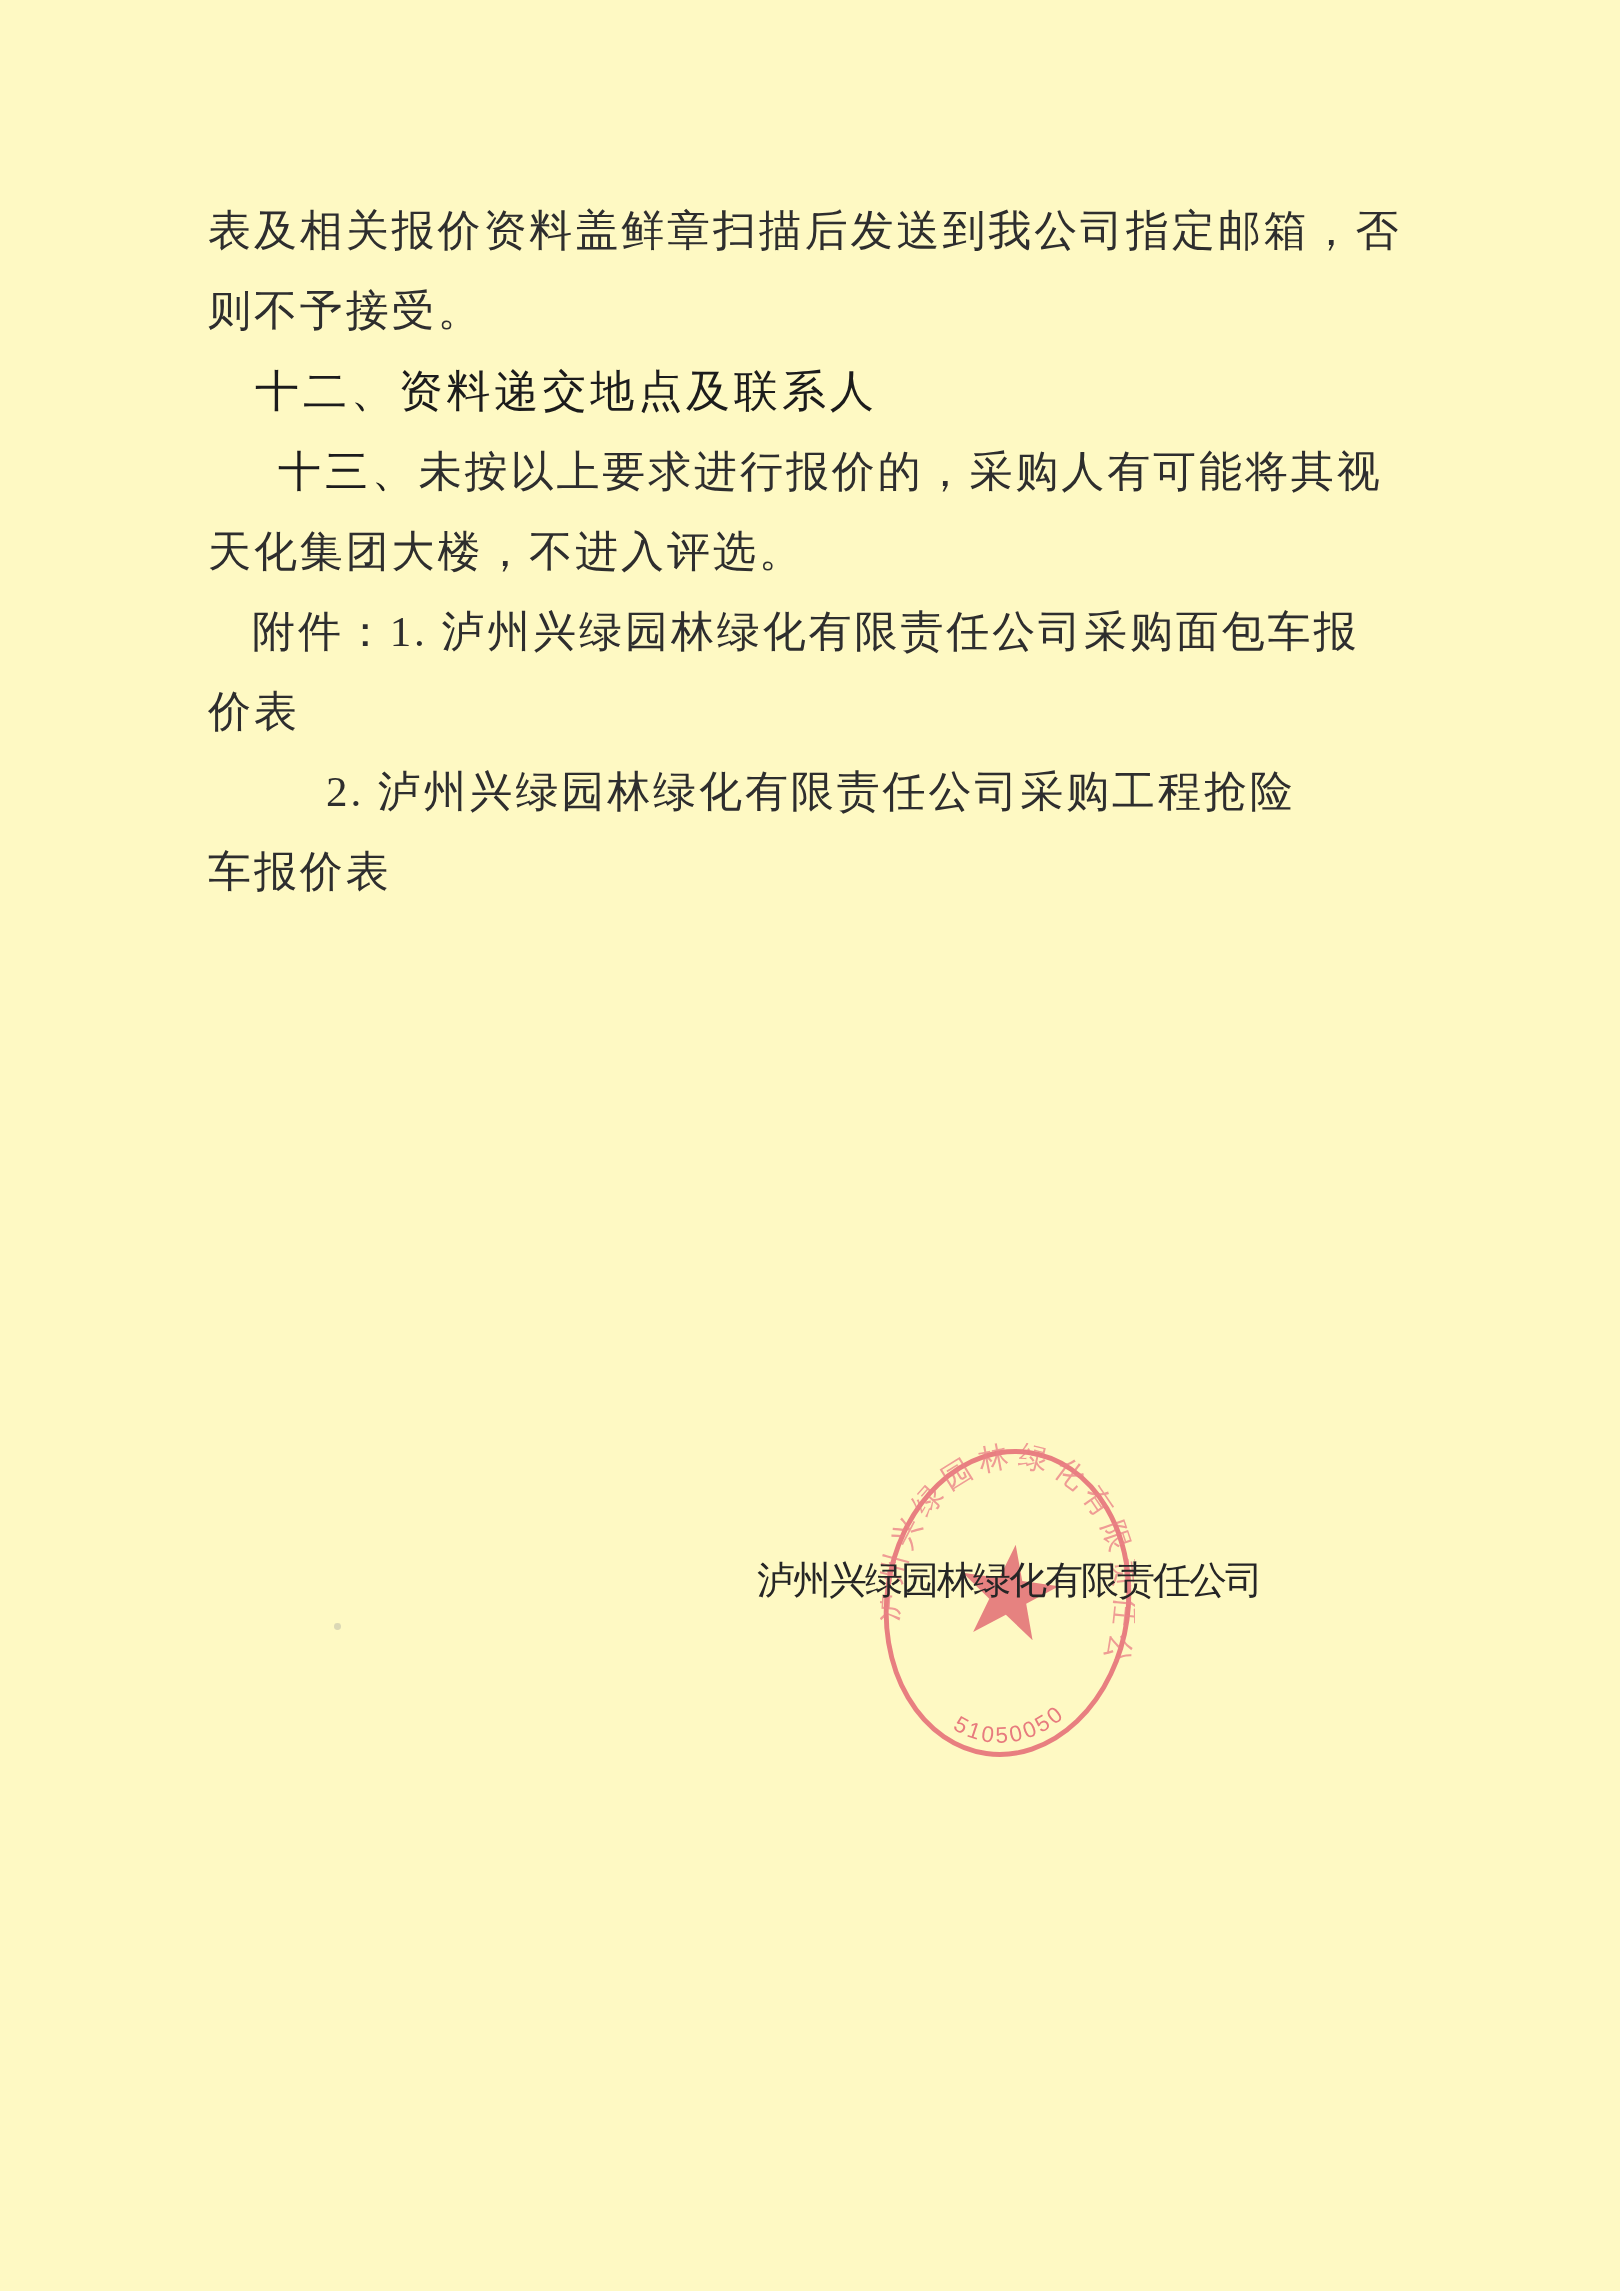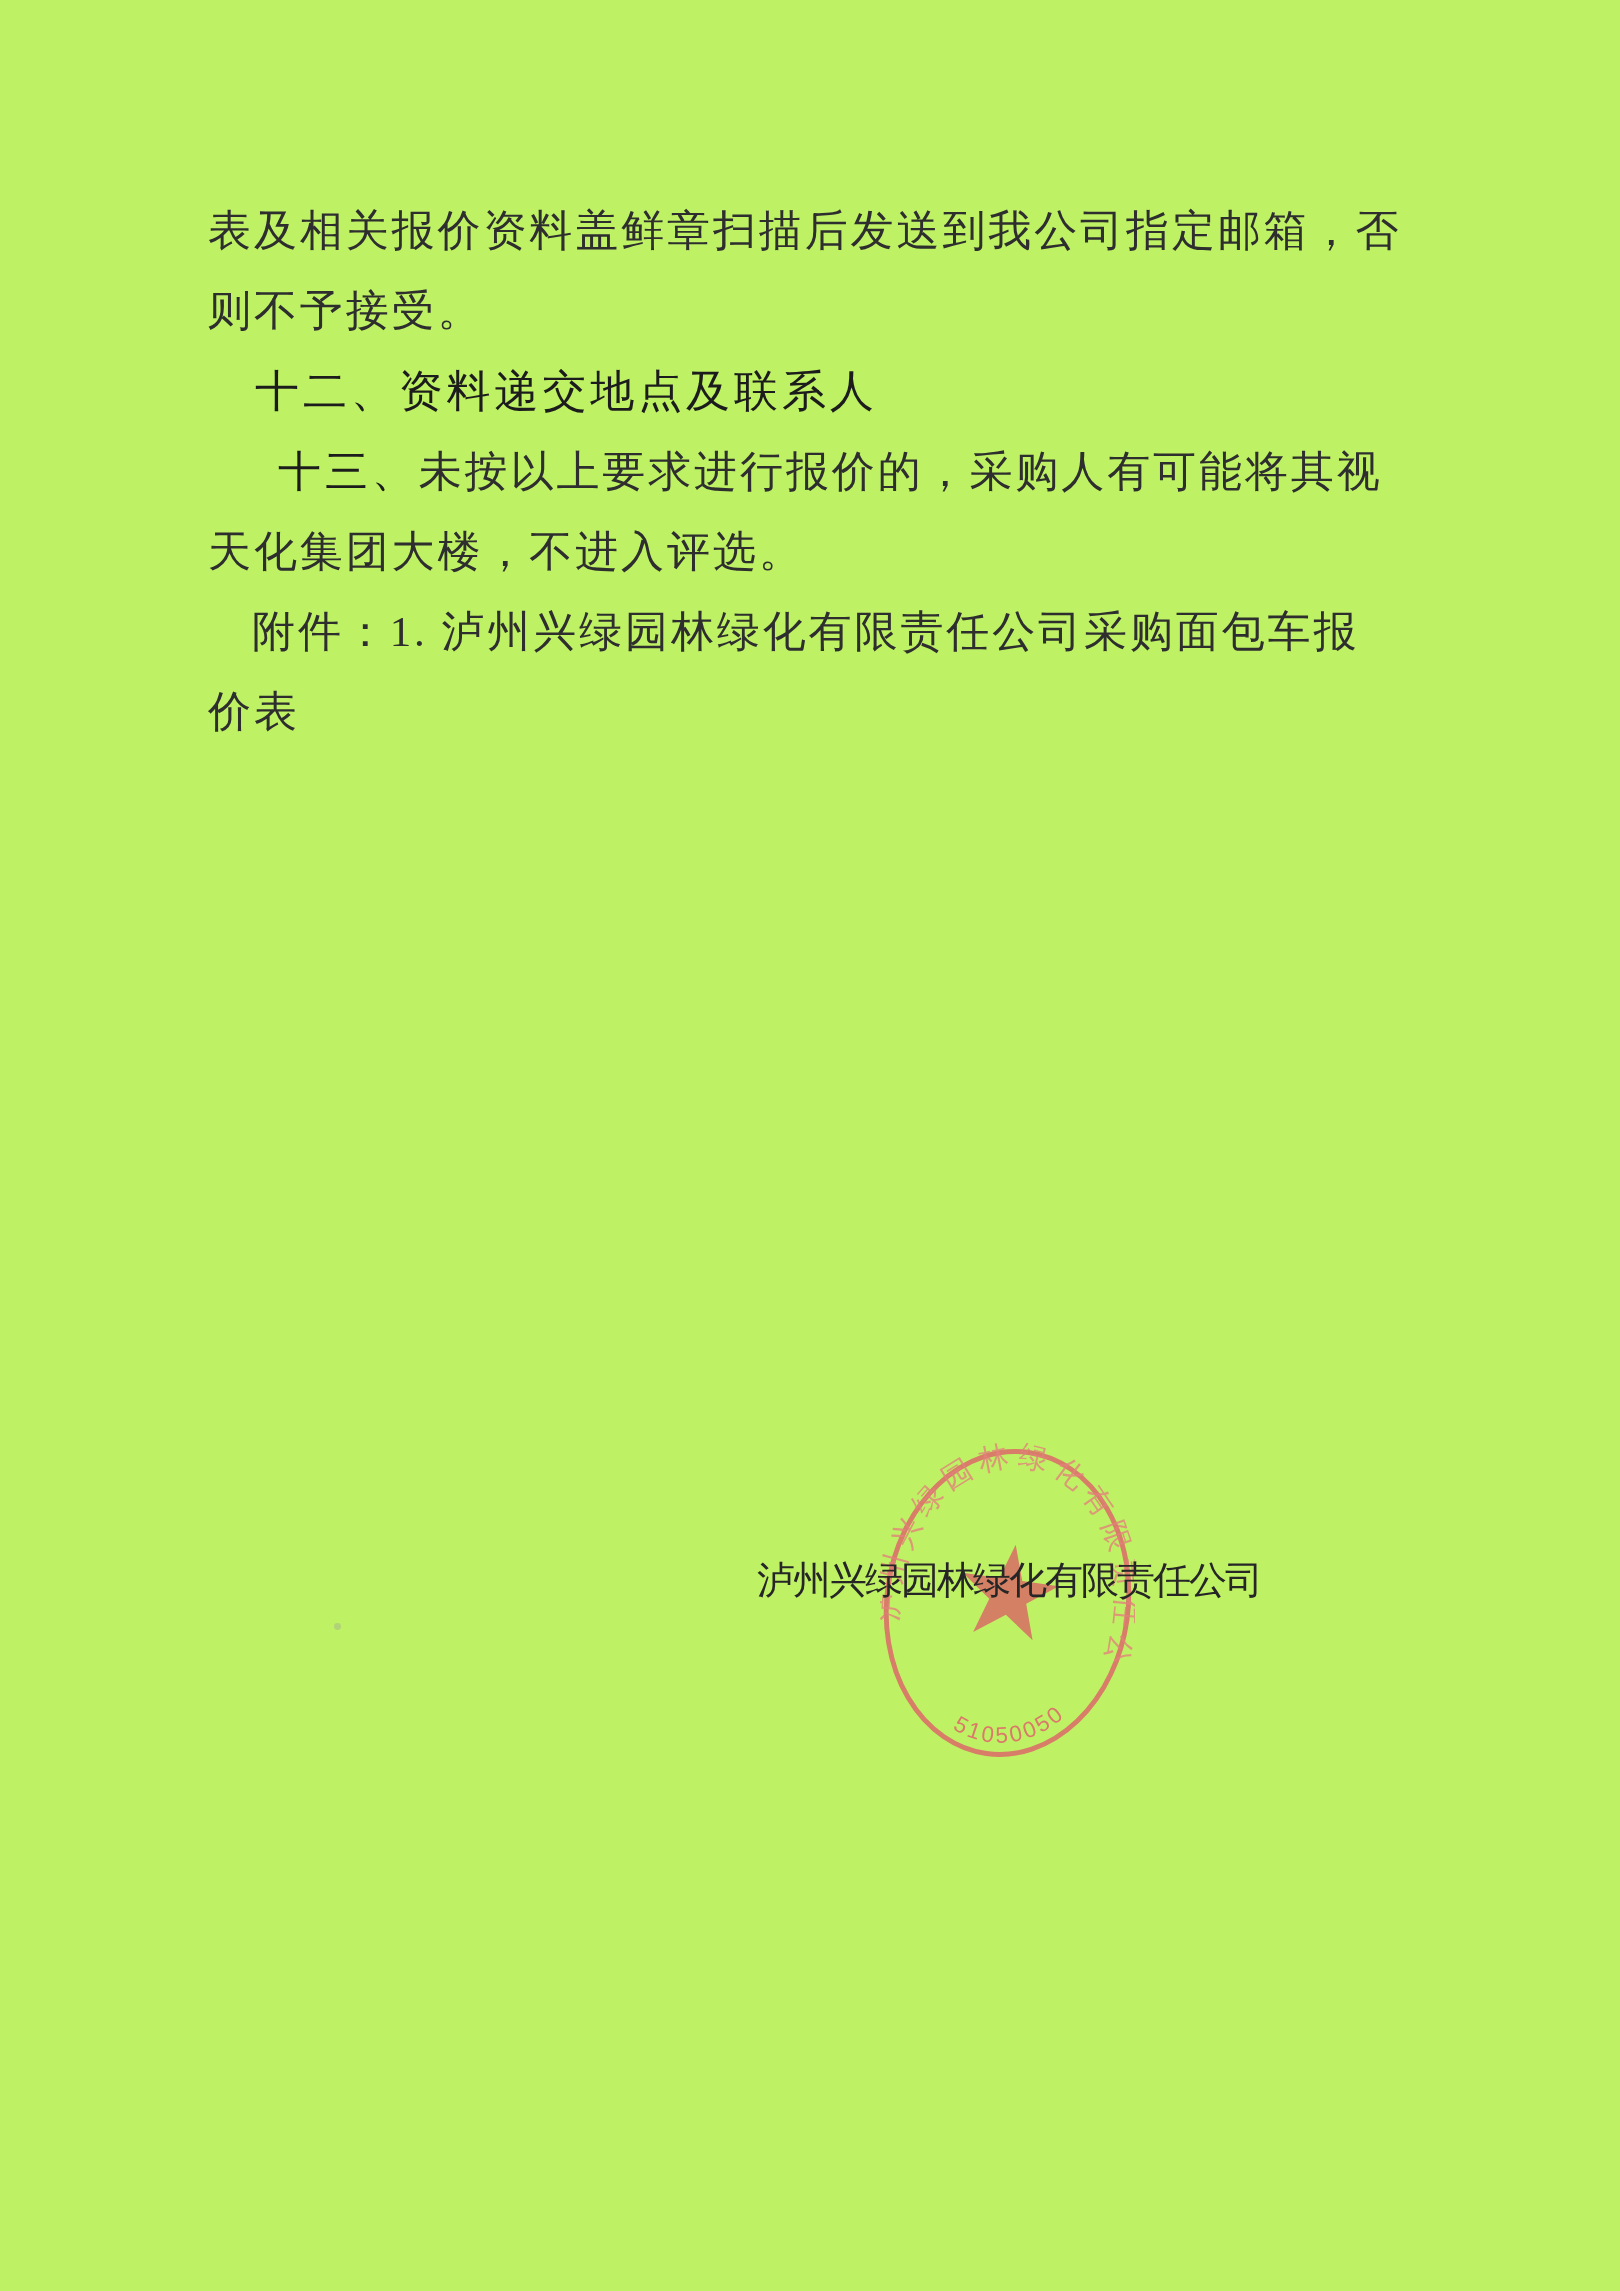--- a/index.html
+++ b/index.html
@@ -4,21 +4,21 @@
 <style>
   html, body {
     margin: 0;
     padding: 0;
     background: #ffffff;
   }
   .page {
     position: relative;
     width: 1620px;
     height: 2292px;
-    background: #bef264;
+    background: #fef9c3;
     overflow: hidden;
     font-family: "Liberation Serif", "DejaVu Serif", serif;
     color: #2e2e2e;
   }
   .content {
     position: absolute;
     left: 208px;
     top: 191px;
     width: 1204px;
   }
@@ -116,20 +116,22 @@
     <p class="para heading indent-h">十二、资料递交地点及联系人</p>
 
 
 
     <p class="para indent-13"><span class="bold-lead">十三、</span><span>未按以上要求进行报价的，采购人有可能将其视
 天化集团大楼，不进入评选。</span></p>
 
     <p class="para indent-att1">附件：1. 泸州兴绿园林绿化有限责任公司采购面包车报
 价表</p>
 
+    <p class="para indent-att">2. 泸州兴绿园林绿化有限责任公司采购工程抢险
+车报价表</p>
 
 
   </div>
 
   <div class="signature-company">泸州兴绿园林绿化有限责任公司</div>
 
 
   <div class="speck"></div>
 
   <svg class="stamp" viewBox="0 0 260 326" xmlns="http://www.w3.org/2000/svg">

